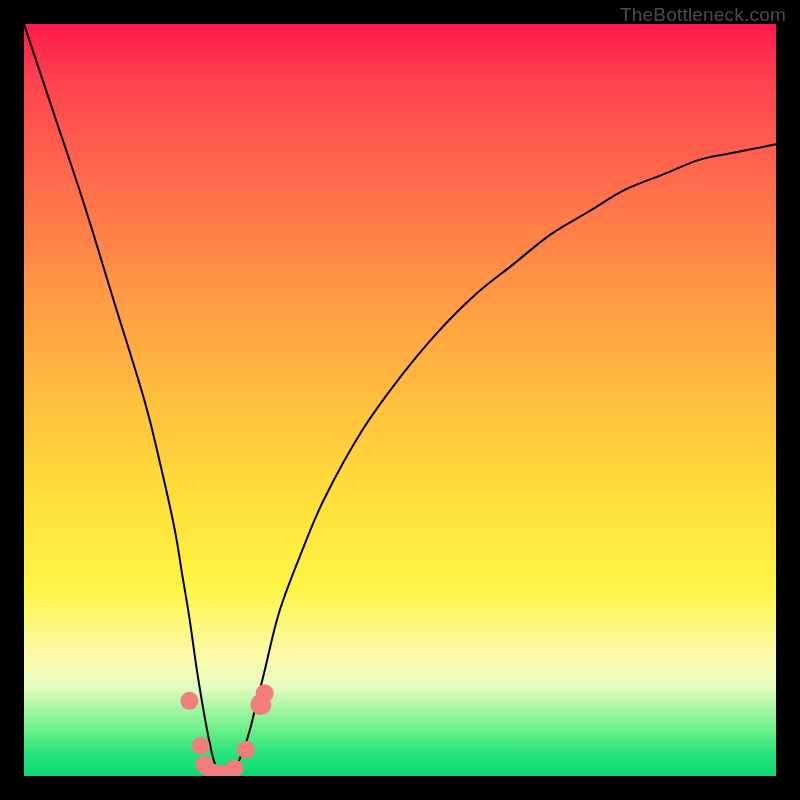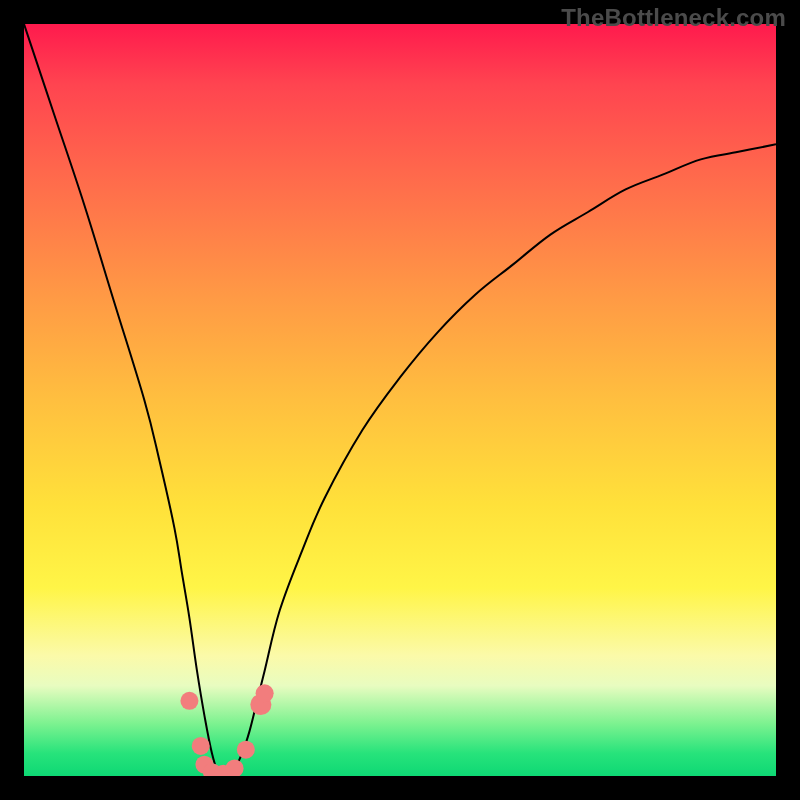--- a/index.html
+++ b/index.html
@@ -47,22 +47,22 @@
   }
   .curves {
     position: absolute;
     inset: 0;
   }
   .watermark {
     position: absolute;
     top: 4px;
     right: 14px;
     color: #4b4b4b;
-    font-size: 24px;
-    font-weight: 700;
+    font-size: 19px;
+    font-weight: 400;
     letter-spacing: 0.2px;
     
   }
 </style>
 </head>
 <body>
 
 <div class="frame">
   <div class="plot">
     <div class="gradient-bg"></div>

